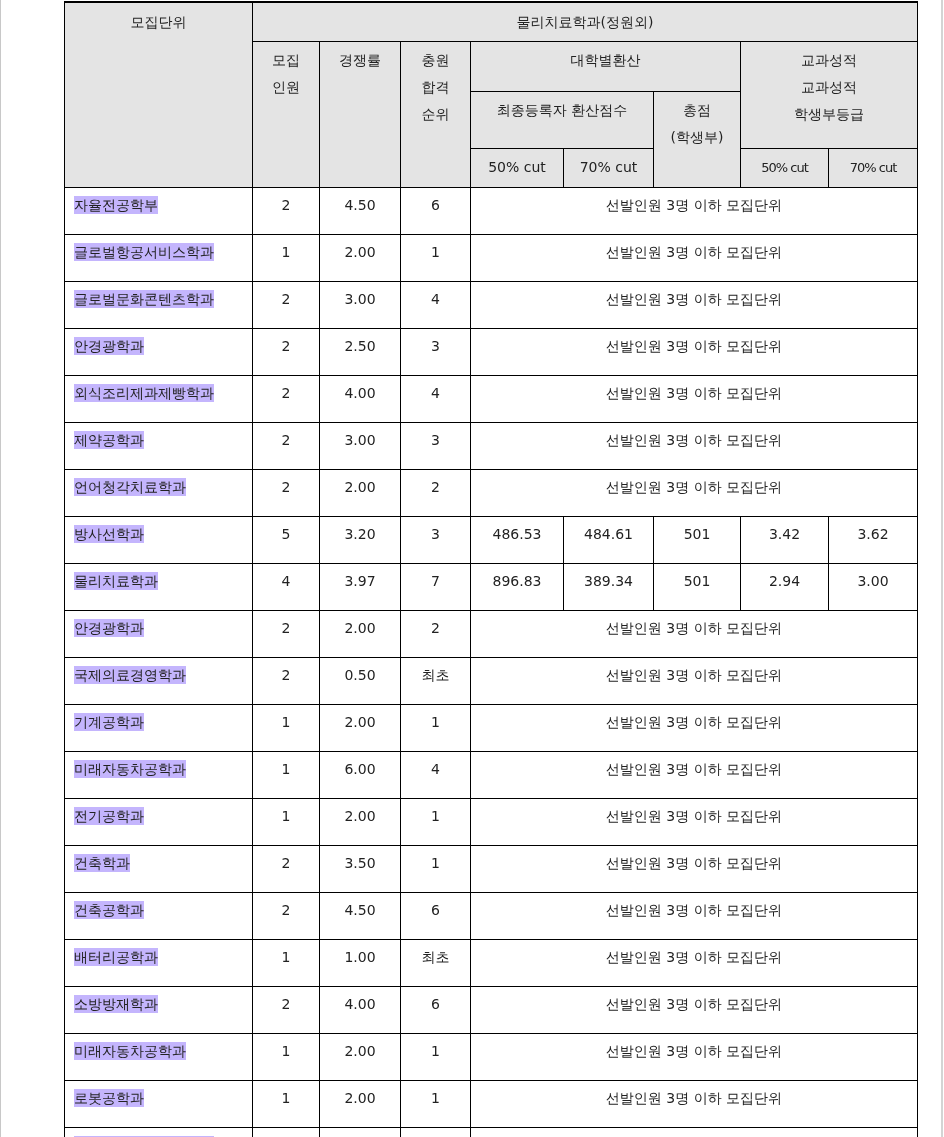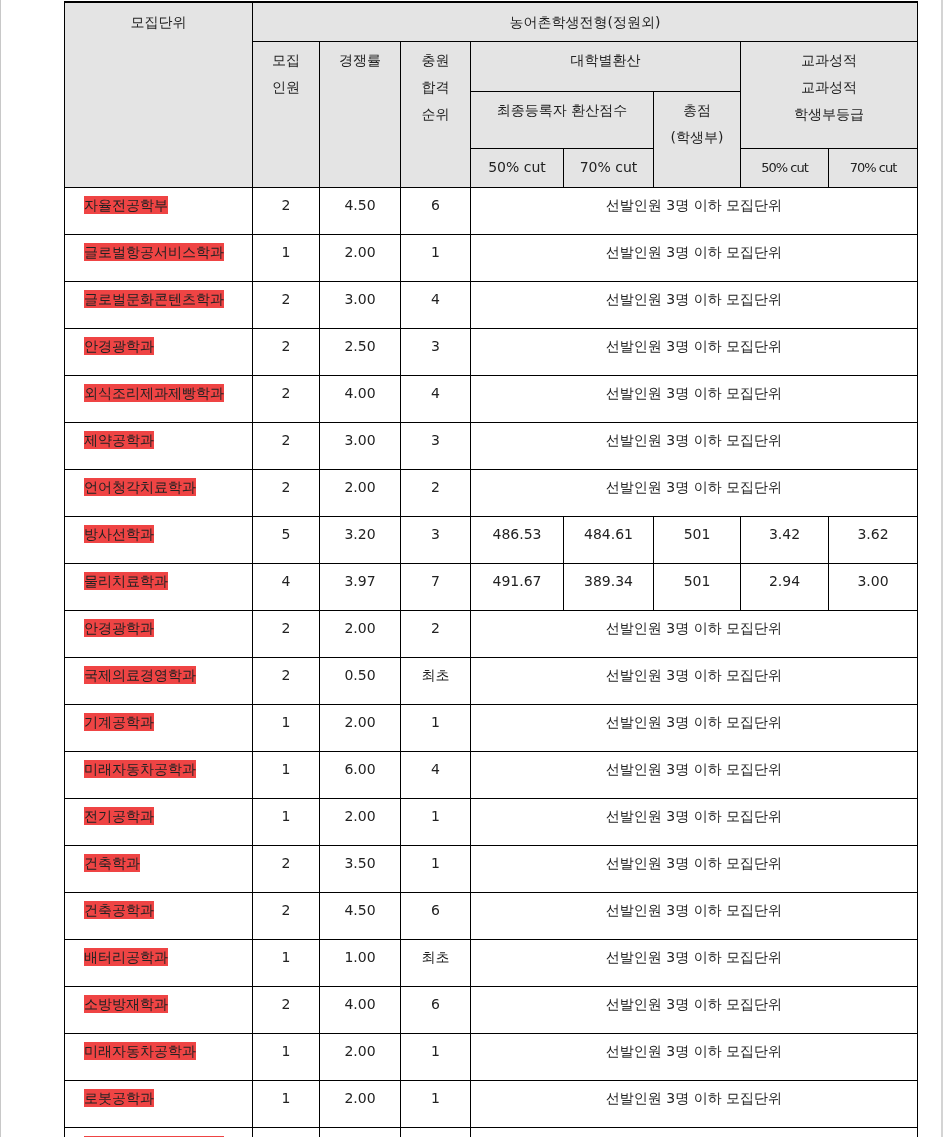--- a/index.html
+++ b/index.html
@@ -22,21 +22,21 @@
   table.admissions thead tr.r0 th { border-top:2px solid #000;margin-left:16px; }
   th.top-pad { padding-top:6px !important; }
   th.multi { padding-top:5px !important;margin-left:43px; }
   th.cut { vertical-align:middle !important; font-size:14px;margin-left:28px; }
   th.cut.narrow { font-size:13px; letter-spacing:-1px; }
   table.admissions tbody td {
     height:38px; text-align:center; vertical-align:top; padding-top:8px;
     line-height:18px; font-size:14px;
   }
   table.admissions tbody td.name { text-align:left; padding-left:0; }
-  td.name span { display:inline-block; padding-left:0px; margin-left:19px; background:#ef4444; }
+  td.name span { display:inline-block; padding-left:0px; margin-left:9px; background:#c4b5fd; }
   td.merged { text-align:center; }
   tbody tr:last-child td { border-bottom:2px solid #000; }
 </style>
 </head>
 <body>
 
 <div class="left-edge"></div>
 <div class="right-edge"></div>
 
 <table class="admissions">
@@ -47,21 +47,21 @@
       <col style="width:70px">
     <col style="width:93px">
       <col style="width:90px">
       <col style="width:87px">
       <col style="width:88px">
       <col style="width:89px">
   </colgroup>
   <thead>
     <tr class="r0" style="height:39px">
       <th rowspan="4" class="top-pad">모집단위</th>
-      <th colspan="8" class="top-pad">농어촌학생전형(정원외)</th>
+      <th colspan="8" class="top-pad">물리치료학과(정원외)</th>
     </tr>
     <tr style="height:50px">
       <th rowspan="3" class="multi">
         <div>모집</div>
         <div>인원</div>
       </th>
       <th rowspan="3" class="multi">경쟁률</th>
       <th rowspan="3" class="multi">
         <div>충원</div>
         <div>합격</div>
@@ -147,21 +147,21 @@
         <td>484.61</td>
         <td>501</td>
         <td>3.42</td>
         <td>3.62</td>
       </tr>
       <tr>
         <td class="name"><span>물리치료학과</span></td>
         <td>4</td>
         <td>3.97</td>
         <td>7</td>
-        <td>491.67</td>
+        <td>896.83</td>
         <td>389.34</td>
         <td>501</td>
         <td>2.94</td>
         <td>3.00</td>
       </tr>
       <tr>
         <td class="name"><span>안경광학과</span></td>
         <td>2</td>
         <td>2.00</td>
         <td>2</td>

